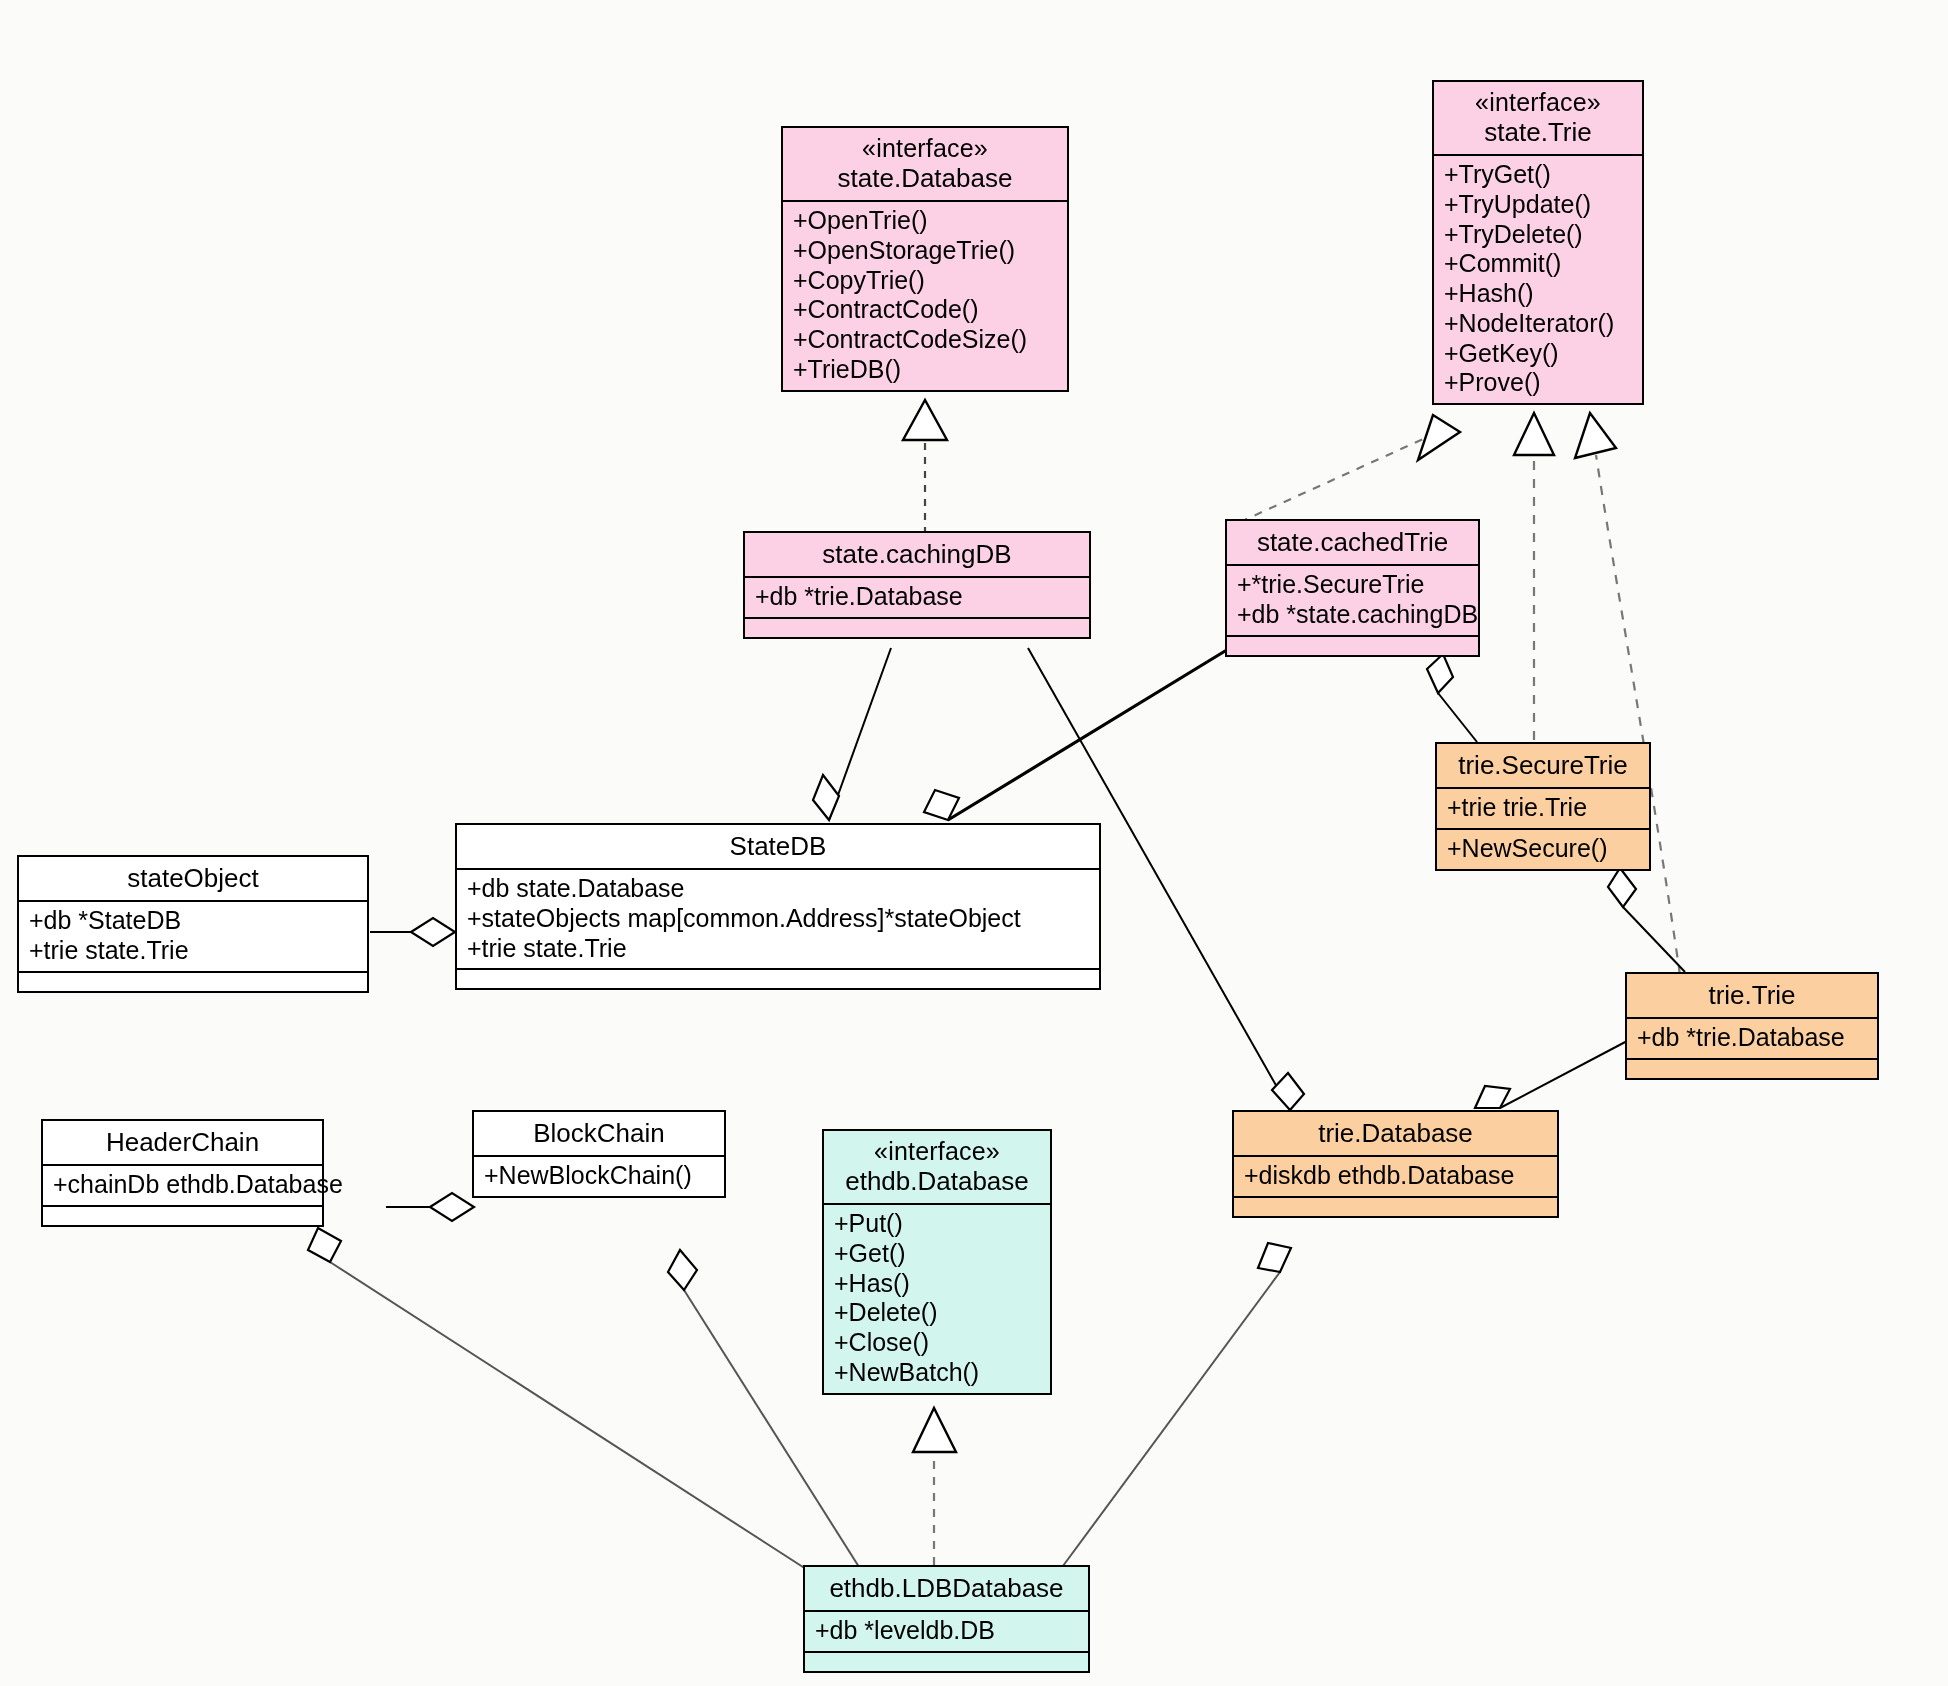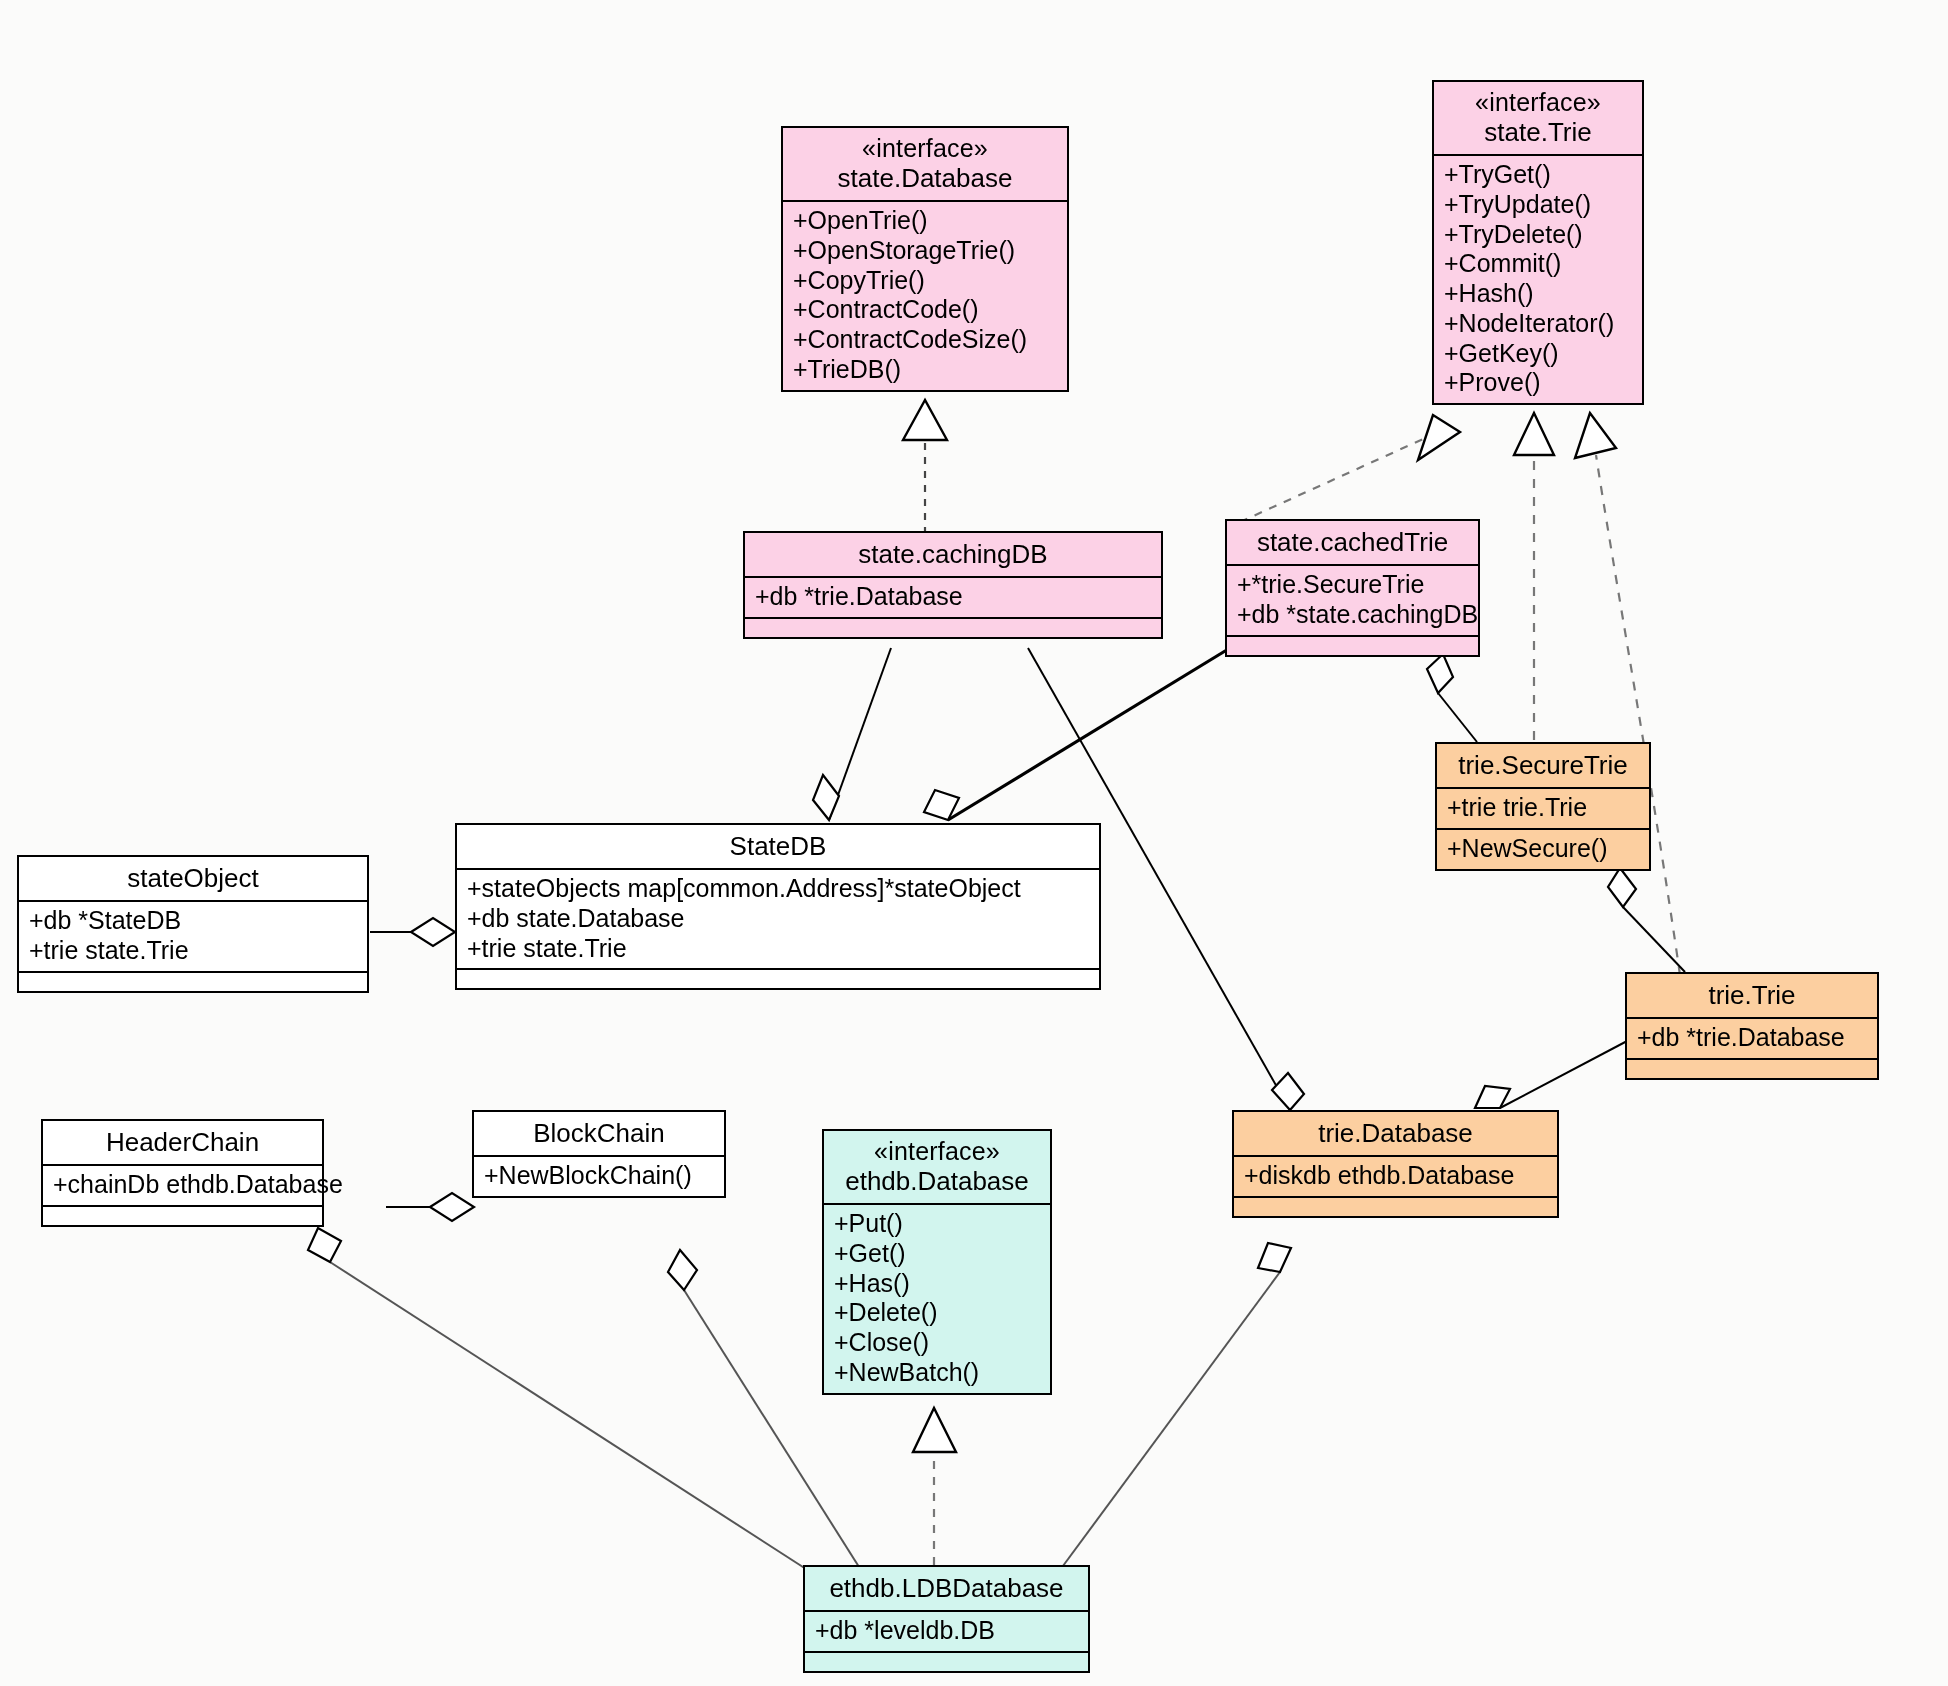--- a/index.html
+++ b/index.html
@@ -183,21 +183,21 @@
       <span class="row">+TryUpdate()</span>
       <span class="row">+TryDelete()</span>
       <span class="row">+Commit()</span>
       <span class="row">+Hash()</span>
       <span class="row">+NodeIterator()</span>
       <span class="row">+GetKey()</span>
       <span class="row">+Prove()</span>
     </div>
   </div>
 
-  <div class="uml pal-pink" style="left:743px; top:531px; width:420px;">
+  <div class="uml pal-pink" style="left:743px; top:531px; width:348px;">
     <div class="hdr">
       <span class="name">state.cachingDB</span>
     </div>
     <div class="sect bordered">
       <span class="row">+db *trie.Database</span>
     </div>
     <div class="sect empty"></div>
   </div>
 
   <div class="uml pal-pink" style="left:1225px; top:519px; width:255px;">
@@ -220,22 +220,22 @@
       <span class="row">+trie state.Trie</span>
     </div>
     <div class="sect empty"></div>
   </div>
 
   <div class="uml pal-white" style="left:455px; top:823px; width:646px;">
     <div class="hdr">
       <span class="name">StateDB</span>
     </div>
     <div class="sect bordered">
+      <span class="row">+db state.Database</span>
       <span class="row">+stateObjects map[common.Address]*stateObject</span>
-      <span class="row">+db state.Database</span>
       <span class="row">+trie state.Trie</span>
     </div>
     <div class="sect empty"></div>
   </div>
 
   <div class="uml pal-orange" style="left:1435px; top:742px; width:216px;">
     <div class="hdr">
       <span class="name">trie.SecureTrie</span>
     </div>
     <div class="sect bordered">

